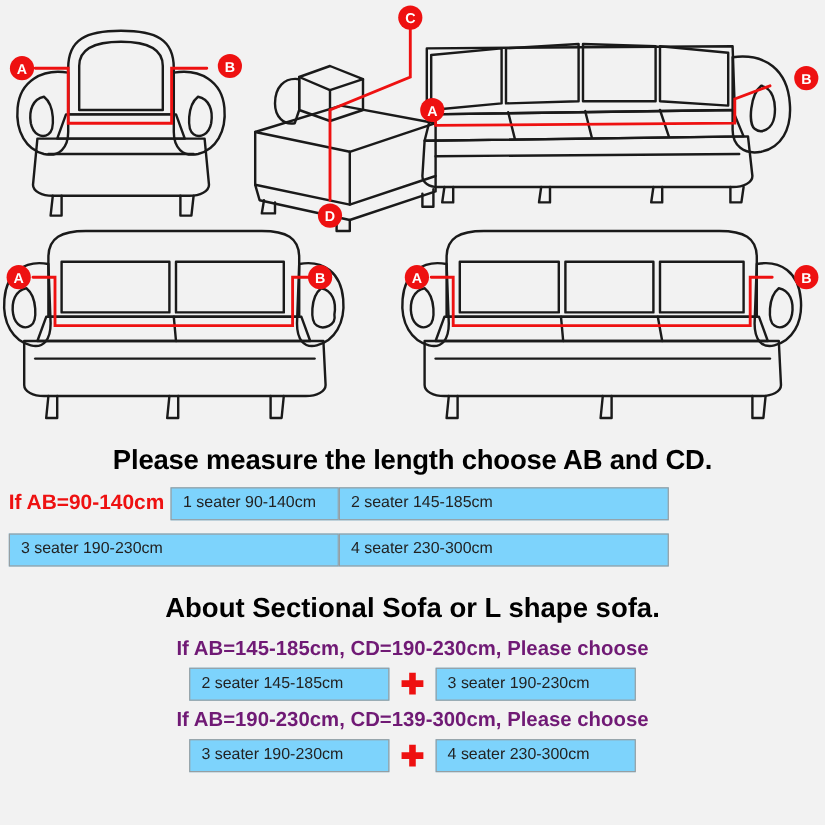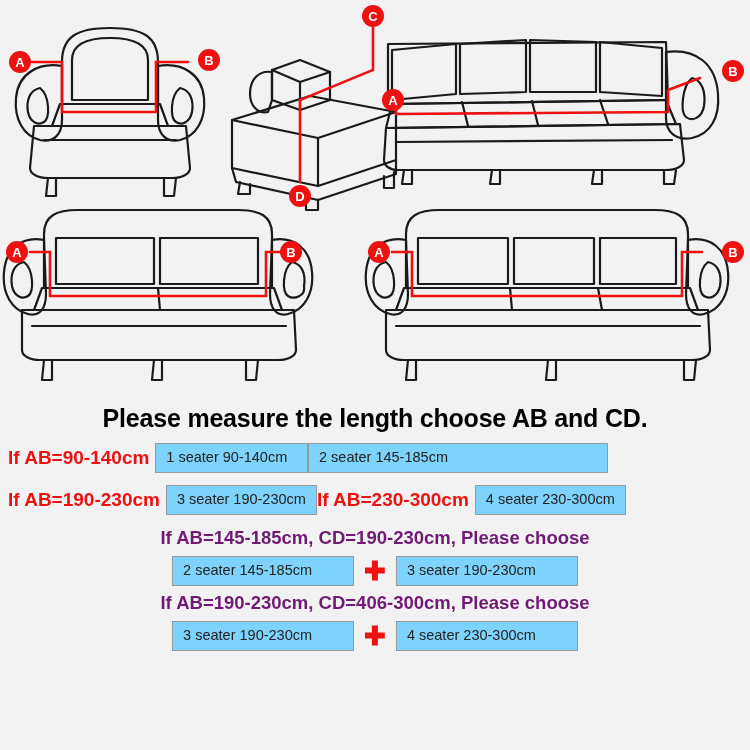--- a/index.html
+++ b/index.html
@@ -299,42 +299,41 @@
         <div class="size-cell">
           <span class="size-cond">If AB=90-140cm</span>
           <span class="box">1 seater 90-140cm</span>
         </div>
         <div class="size-cell">
           <span class="box">2 seater 145-185cm</span>
         </div>
       </div>
       <div class="size-row">
         <div class="size-cell">
-          <span class="size-cond">If AB=190-230cm</span>
           <span class="box">3 seater 190-230cm</span>
         </div>
         <div class="size-cell">
-          <span class="size-cond">If AB=230-300cm</span>
           <span class="box">4 seater 230-300cm</span>
         </div>
       </div>
     </div>
 
+    <p class="sub-headline">About Sectional Sofa or L shape sofa.</p>
 
     <div class="combo-block">
       <p class="combo-cond">If AB=145-185cm, CD=190-230cm, Please choose</p>
       <div class="combo-row">
         <span class="box">2 seater 145-185cm</span>
         <span class="plus">✚</span>
         <span class="box">3 seater 190-230cm</span>
       </div>
     </div>
 
     <div class="combo-block">
-      <p class="combo-cond">If AB=190-230cm, CD=406-300cm, Please choose</p>
+      <p class="combo-cond">If AB=190-230cm, CD=139-300cm, Please choose</p>
       <div class="combo-row">
         <span class="box">3 seater 190-230cm</span>
         <span class="plus">✚</span>
         <span class="box">4 seater 230-300cm</span>
       </div>
     </div>
 
   </div>
 </div>
 

